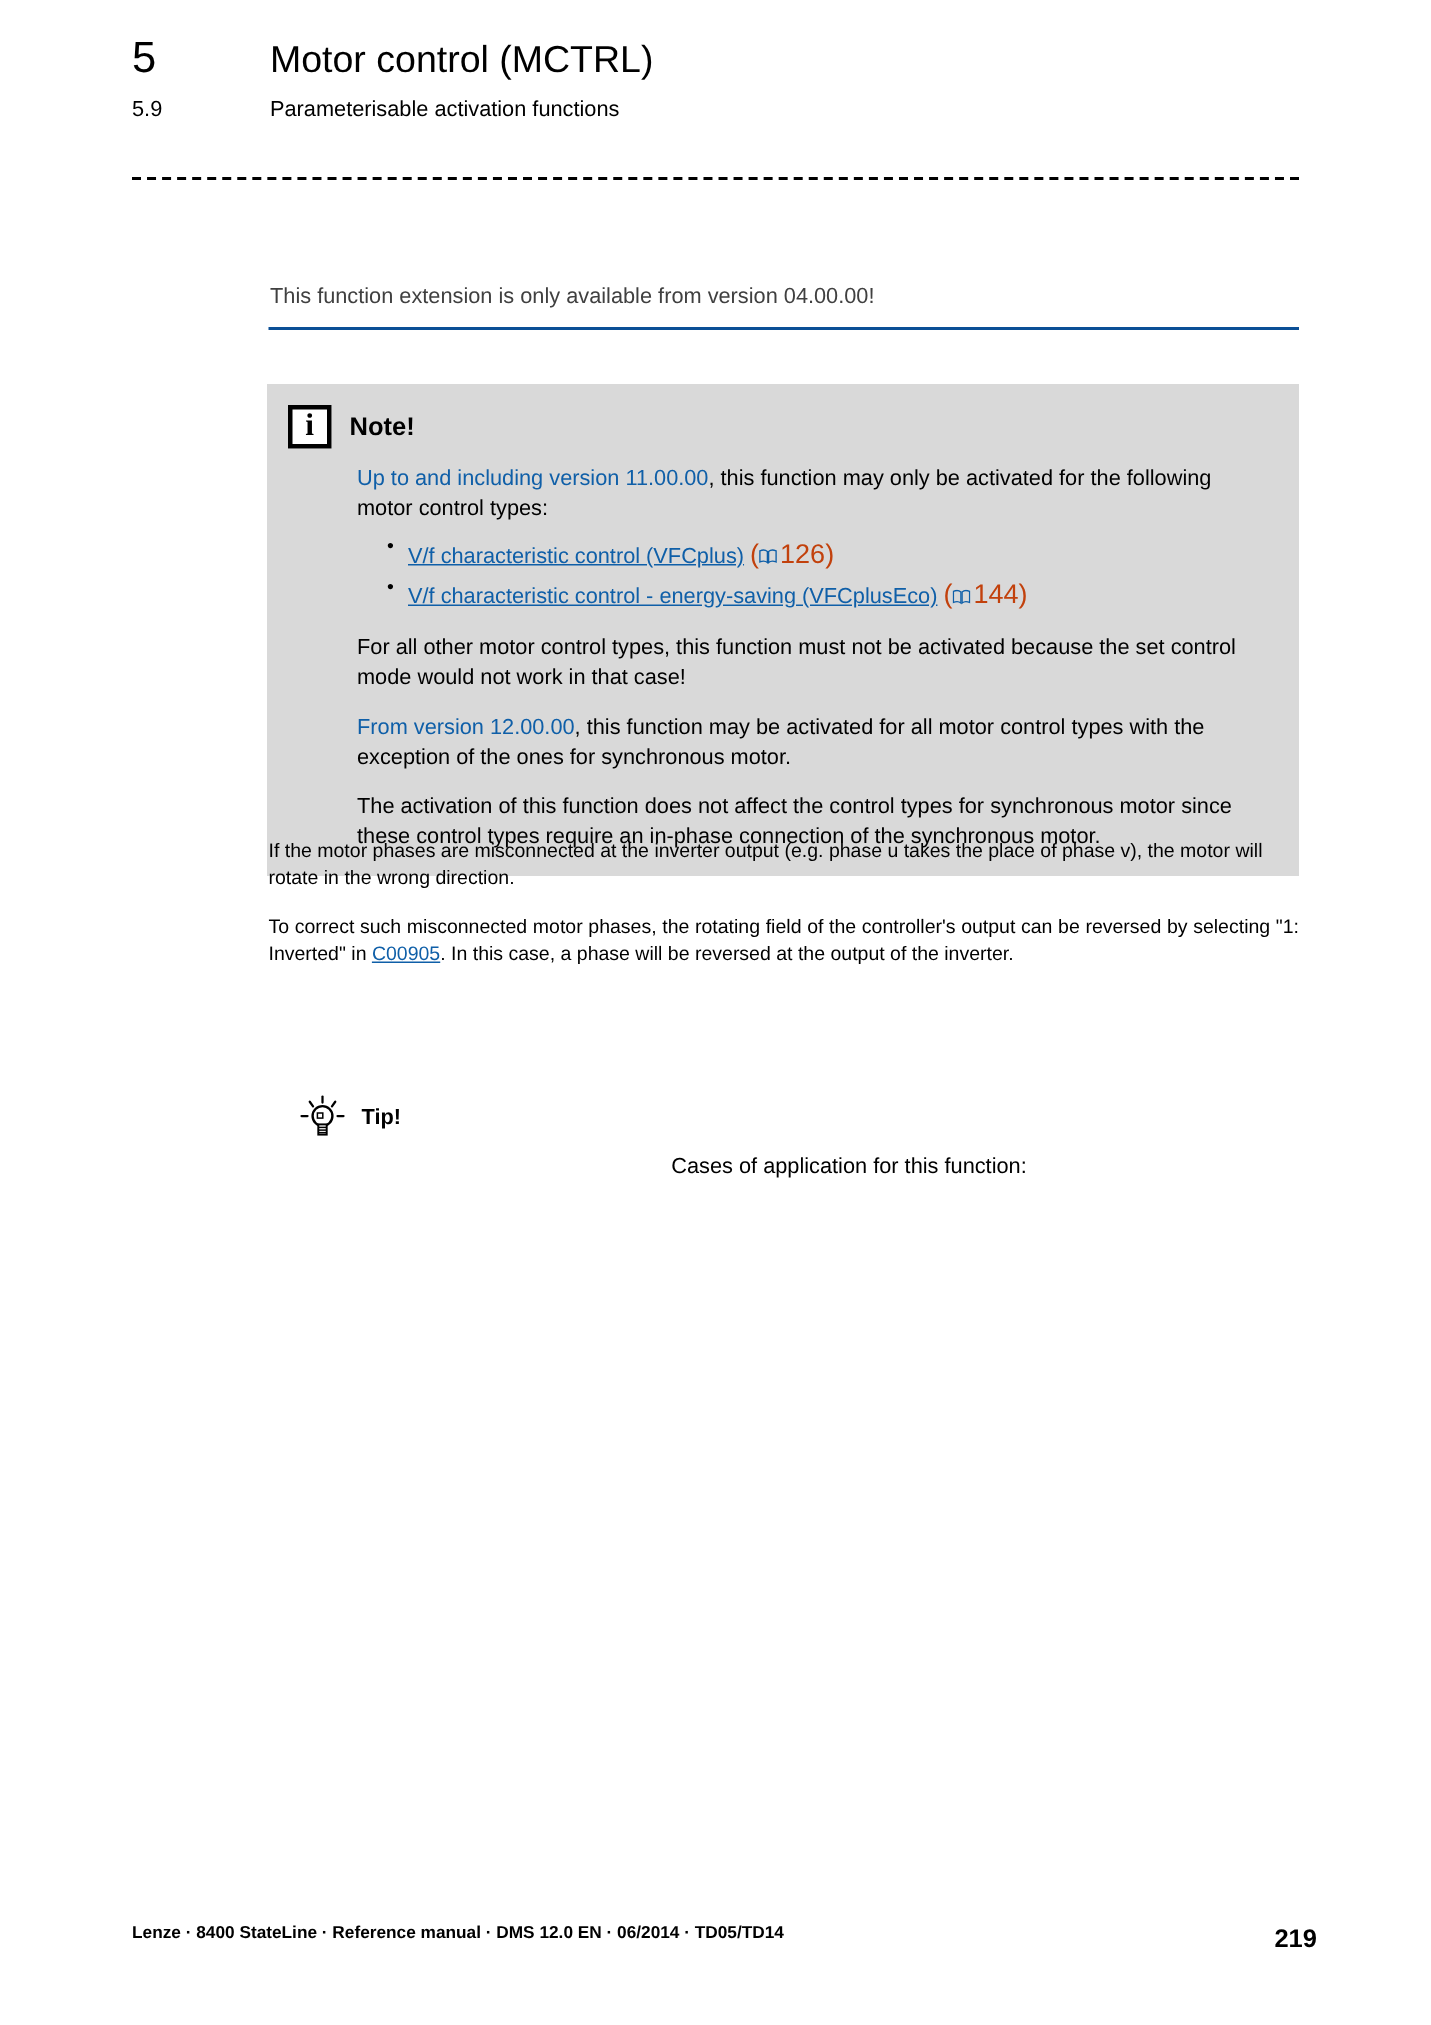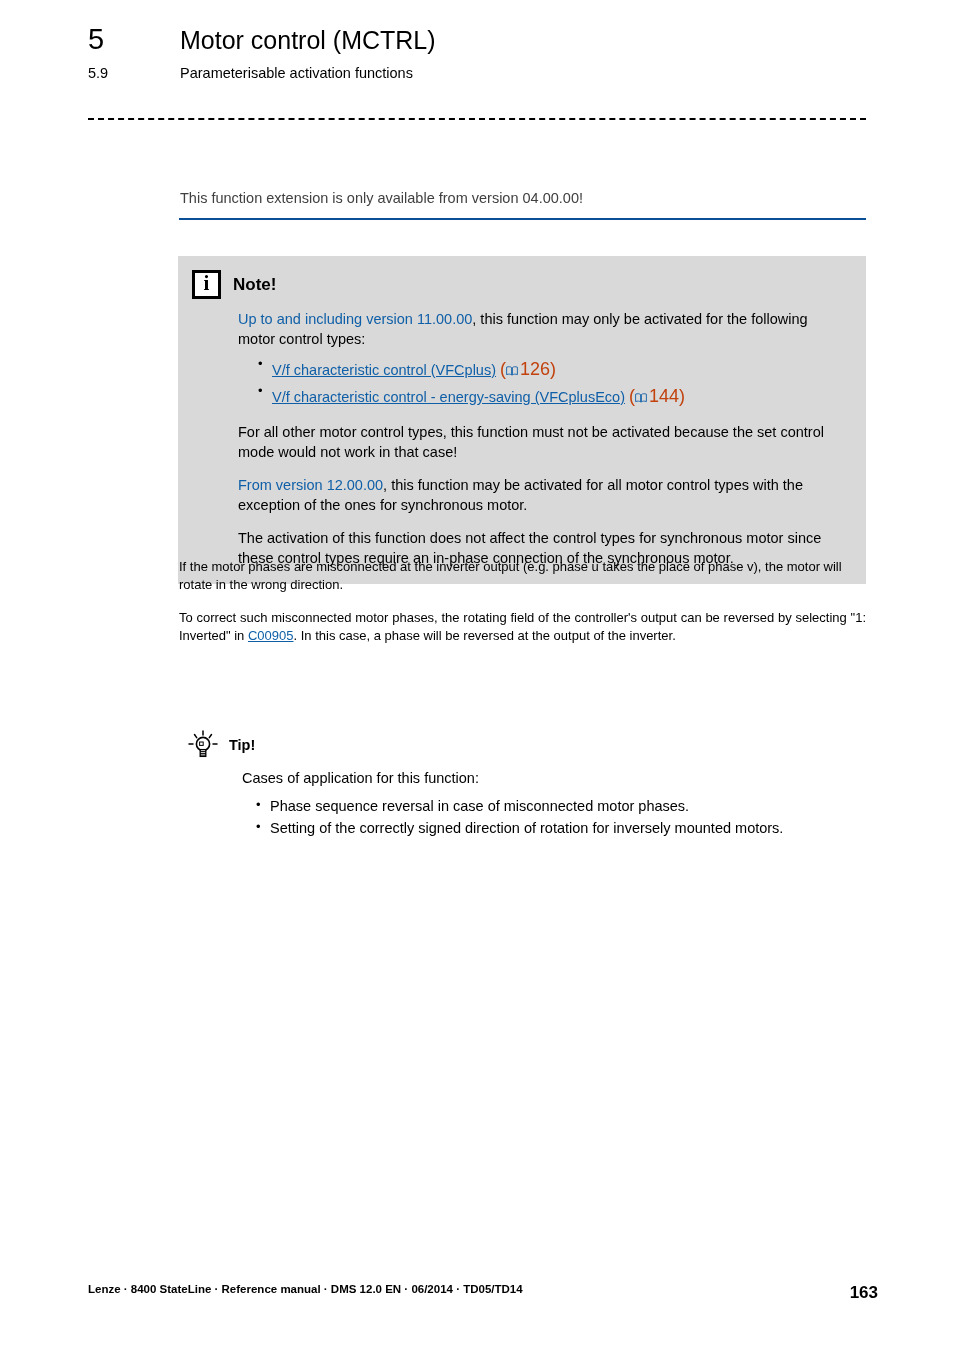--- a/index.html
+++ b/index.html
@@ -203,23 +203,24 @@
   .body-block p {
     margin: 0 0 14px 0;
     font-size: 13px;
     line-height: 1.42;
   }
   .p-justify { text-align: justify; }
 
   
   .tip-block {
     position: absolute;
-    left: 186px;
+    left: 198px;
     top: 730px;
     width: 680px;
+    text-align: center;
   }
   .tip-head {
     display: flex;
     align-items: center;
     gap: 9px;
   }
   .icon-bulb { flex: 0 0 auto; }
   .tip-title {
     font-size: 14.5px;
     font-weight: bold;
@@ -340,25 +341,21 @@
           <line x1="14.2" y1="21.6" x2="19.8" y2="21.6"></line>
           <line x1="14.2" y1="23.4" x2="19.8" y2="23.4"></line>
           <line x1="14.2" y1="25.1" x2="19.8" y2="25.1"></line>
         </g>
         <rect x="13.6" y="12" width="3.6" height="3.4" fill="none" stroke="#000" stroke-width="1"></rect>
       </svg>
       <div class="tip-title">Tip!</div>
     </div>
     <div class="tip-body">
       <p>Cases of application for this function:</p>
-      <ul class="tip-list">
-        <li>Phase sequence reversal in case of misconnected motor phases.</li>
-        <li>Setting of the correctly signed direction of rotation for inversely mounted motors.</li>
-      </ul>
     </div>
   </div>
 
   <div class="footer">
     <div class="footer-text">Lenze · 8400 StateLine · Reference manual · DMS 12.0 EN · 06/2014 · TD05/TD14</div>
-    <div class="footer-page">163</div>
+    <div class="footer-page">219</div>
   </div>
 
 </div>
 
 </body></html>

